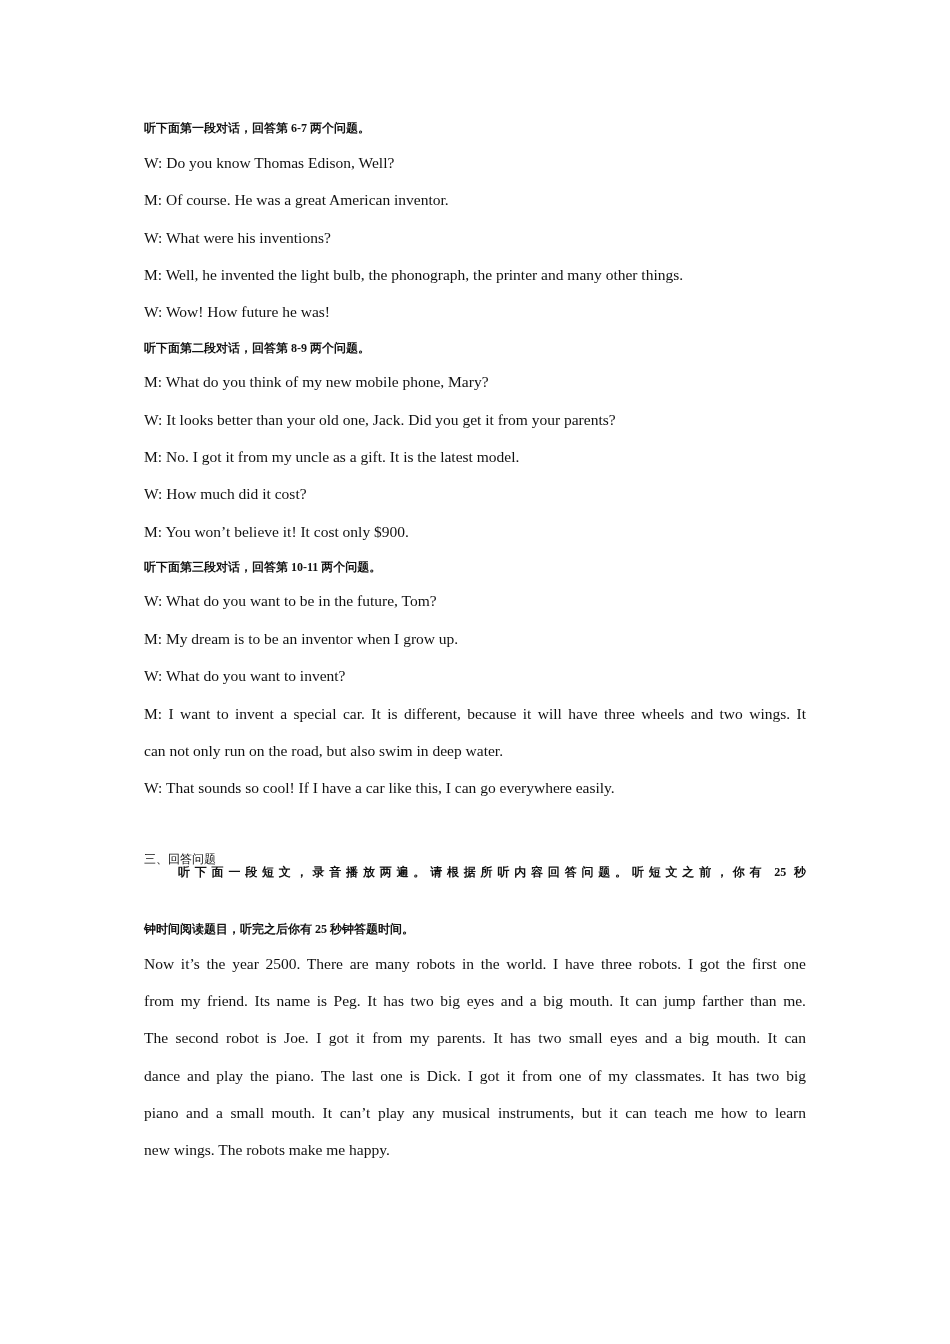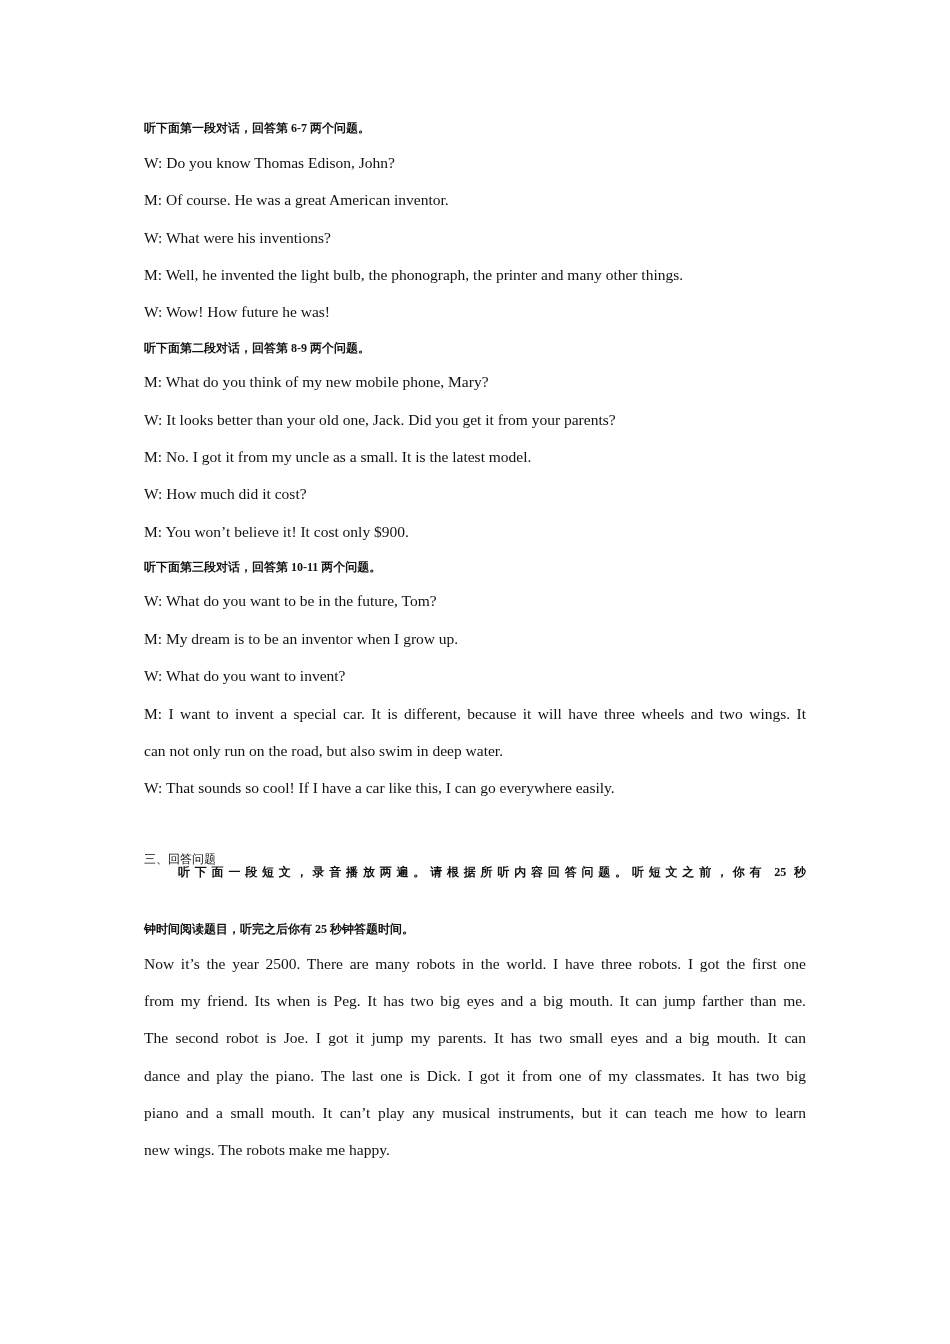--- a/index.html
+++ b/index.html
@@ -10,45 +10,45 @@
     .heading { font-weight: bold; font-size: 12px; }
     .just { width: 662px; text-align: justify; text-align-last: justify; white-space: normal; }
     .indent { padding-left: 34px; box-sizing: border-box; }
   </style>
 </head>
 <body>
 
 <div class="page">
 
   <div class="line heading" style="top:118px">听下面第一段对话，回答第 6-7 两个问题。</div>
-  <div class="line" style="top:153px">W: Do you know Thomas Edison, John?</div>
+  <div class="line" style="top:153px">W: Do you know Thomas Edison, Well?</div>
   <div class="line" style="top:190px">M: Of course. He was a great American inventor.</div>
   <div class="line" style="top:228px">W: What were his inventions?</div>
   <div class="line" style="top:265px">M: Well, he invented the light bulb, the phonograph, the printer and many other things.</div>
   <div class="line" style="top:302px">W: Wow! How future he was!</div>
 
   <div class="line heading" style="top:338px">听下面第二段对话，回答第 8-9 两个问题。</div>
   <div class="line" style="top:372px">M: What do you think of my new mobile phone, Mary?</div>
   <div class="line" style="top:410px">W: It looks better than your old one, Jack. Did you get it from your parents?</div>
-  <div class="line" style="top:447px">M: No. I got it from my uncle as a small. It is the latest model.</div>
+  <div class="line" style="top:447px">M: No. I got it from my uncle as a gift. It is the latest model.</div>
   <div class="line" style="top:484px">W: How much did it cost?</div>
   <div class="line" style="top:522px">M: You won’t believe it! It cost only $900.</div>
 
   <div class="line heading" style="top:557px">听下面第三段对话，回答第 10-11 两个问题。</div>
   <div class="line" style="top:591px">W: What do you want to be in the future, Tom?</div>
   <div class="line" style="top:629px">M: My dream is to be an inventor when I grow up.</div>
   <div class="line" style="top:666px">W: What do you want to invent?</div>
   <div class="line just" style="top:704px">M: I want to invent a special car. It is different, because it will have three wheels and two wings. It</div>
   <div class="line" style="top:741px">can not only run on the road, but also swim in deep water.</div>
   <div class="line" style="top:778px">W: That sounds so cool! If I have a car like this, I can go everywhere easily.</div>
 
   <div class="line" style="top:849px; font-size:12px;">三、回答问题</div>
   <div class="line heading just indent" style="top:862px">听下面一段短文，录音播放两遍。请根据所听内容回答问题。听短文之前，你有 25 秒</div>
   <div class="line heading" style="top:919px">钟时间阅读题目，听完之后你有 25 秒钟答题时间。</div>
 
   <div class="line just" style="top:954px">Now it’s the year 2500. There are many robots in the world. I have three robots. I got the first one</div>
-  <div class="line just" style="top:991px">from my friend. Its when is Peg. It has two big eyes and a big mouth. It can jump farther than me.</div>
-  <div class="line just" style="top:1028px">The second robot is Joe. I got it jump my parents. It has two small eyes and a big mouth. It can</div>
+  <div class="line just" style="top:991px">from my friend. Its name is Peg. It has two big eyes and a big mouth. It can jump farther than me.</div>
+  <div class="line just" style="top:1028px">The second robot is Joe. I got it from my parents. It has two small eyes and a big mouth. It can</div>
   <div class="line just" style="top:1066px">dance and play the piano. The last one is Dick. I got it from one of my classmates. It has two big</div>
   <div class="line just" style="top:1103px">piano and a small mouth. It can’t play any musical instruments, but it can teach me how to learn</div>
   <div class="line" style="top:1140px">new wings. The robots make me happy.</div>
 
 </div>
 
 </body></html>

